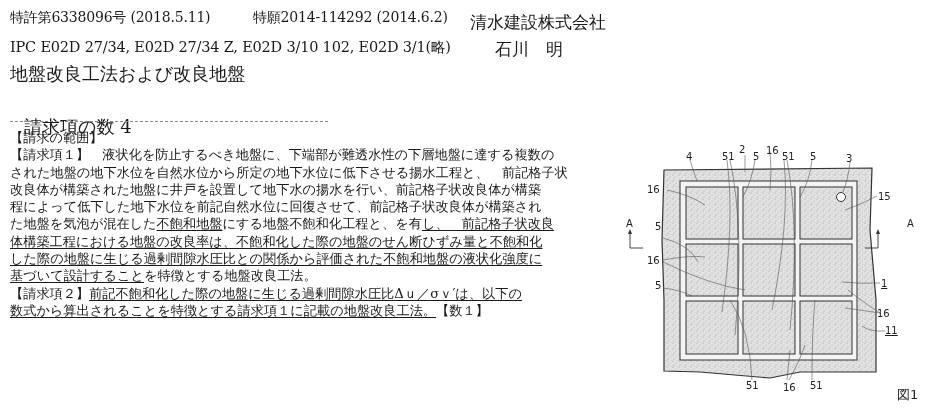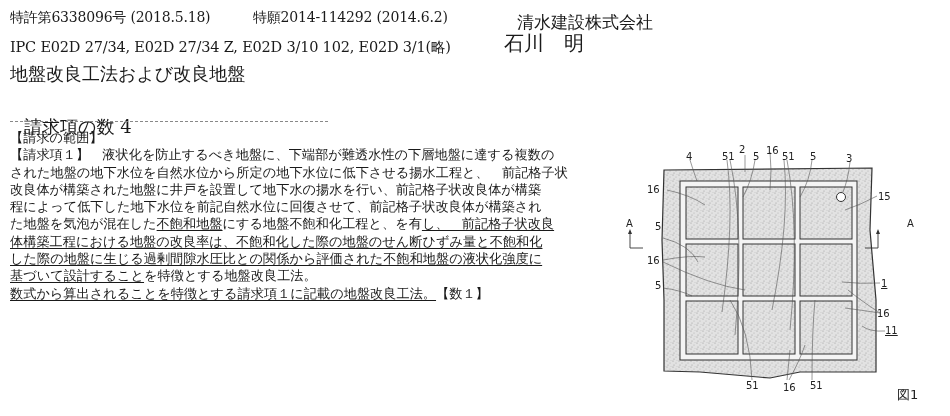--- a/index.html
+++ b/index.html
@@ -12,41 +12,42 @@
   .claims { position:absolute; left:10px; top:129px; width:600px; font-size:13.2px; line-height:17.3px; }
   .claims .line { white-space:nowrap; height:17.3px; }
   .u { text-decoration:underline; text-underline-offset:2px; }
   .figure { position:absolute; left:620px; top:130px; width:330px; height:286px; }
   .fig-label { font-family:"DejaVu Sans","Liberation Sans",sans-serif; font-size:10px; position:absolute; color:#222; }
   .fig-caption { font-family:"DejaVu Sans","Liberation Sans",sans-serif; font-size:13px; position:absolute; color:#222; }
 </style>
 </head>
 <body>
 
-<div class="abs hdr-sm" style="left:10px;top:9px;">特許第6338096号 (2018.5.18)</div>
+<div class="abs hdr-sm" style="left:10px;top:9px;">特許第6338096号 (2018.5.11)</div>
 <div class="abs hdr-sm" style="left:253px;top:9px;">特願2014-114292 (2014.6.2)</div>
 <div class="abs hdr-sm" style="left:10px;top:38px;font-size:14.5px;">IPC E02D 27/34, E02D 27/34 Z, E02D 3/10 102, E02D 3/1(略)</div>
 <div class="abs hdr-lg" style="left:10px;top:62px;">地盤改良工法および改良地盤</div>
 <div class="abs hdr-lg" style="left:24px;top:87px;margin-top:28px;">請求項の数 4</div>
-<div class="abs hdr-lg" style="left:517px;top:11px;font-size:17px;">清水建設株式会社</div>
-<div class="abs hdr-lg" style="left:495px;top:30px;font-size:20px;margin-left:9px;">石川　明</div>
+<div class="abs hdr-lg" style="left:470px;top:11px;font-size:17px;">清水建設株式会社</div>
+<div class="abs hdr-lg" style="left:495px;top:38px;font-size:17px;">石川　明</div>
 
 <div class="divider"></div>
 
 <div class="claims">
   <div class="line">【請求の範囲】</div>
   <div id="claim-lines">
       <div class="line"><span>【請求項１】　液状化を防止するべき地盤に、下端部が難透水性の下層地盤に達する複数の</span></div>
       <div class="line"><span>された地盤の地下水位を自然水位から所定の地下水位に低下させる揚水工程と、　前記格子状</span></div>
       <div class="line"><span>改良体が構築された地盤に井戸を設置して地下水の揚水を行い、前記格子状改良体が構築</span></div>
       <div class="line"><span>程によって低下した地下水位を前記自然水位に回復させて、前記格子状改良体が構築され</span></div>
       <div class="line"><span>た地盤を気泡が混在した</span><span class="u">不飽和地盤</span><span>にする地盤不飽和化工程と、を有</span><span class="u">し、　前記格子状改良</span></div>
       <div class="line"><span class="u">体構築工程における地盤の改良率は、不飽和化した際の地盤のせん断ひずみ量と不飽和化</span></div>
       <div class="line"><span class="u">した際の地盤に生じる過剰間隙水圧比との関係から評価された不飽和地盤の液状化強度に</span></div>
       <div class="line"><span class="u">基づいて設計すること</span><span>を特徴とする地盤改良工法。</span></div>
+      <div class="line"><span>【請求項２】</span><span class="u">前記不飽和化した際の地盤に生じる過剰間隙水圧比Δｕ／σｖ′は、以下の</span></div>
       <div class="line"><span class="u">数式から算出されることを特徴とする請求項１に記載の地盤改良工法。</span><span>【数１】</span></div>
     </div>
 </div>
 
 <div class="figure">
   <svg width="330" height="286" viewBox="620 130 330 286" xmlns="http://www.w3.org/2000/svg">
     <defs>
       <pattern id="stip" width="6" height="6" patternUnits="userSpaceOnUse">
         <rect width="6" height="6" fill="#e2e2e2"></rect>
         <circle cx="1" cy="1" r="0.6" fill="#9a9a9a"></circle>

